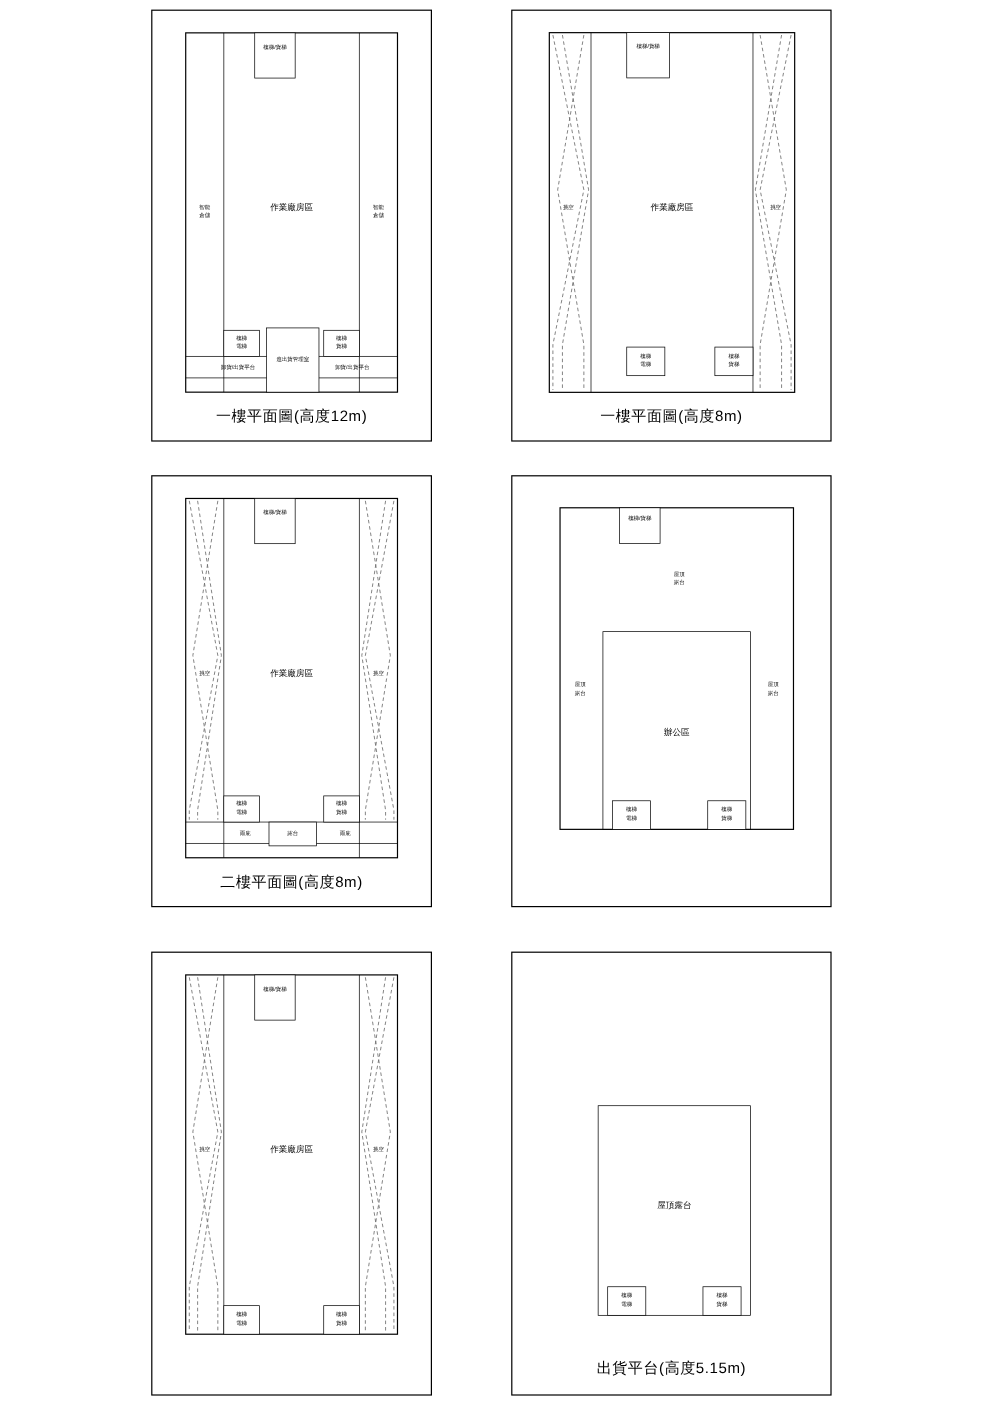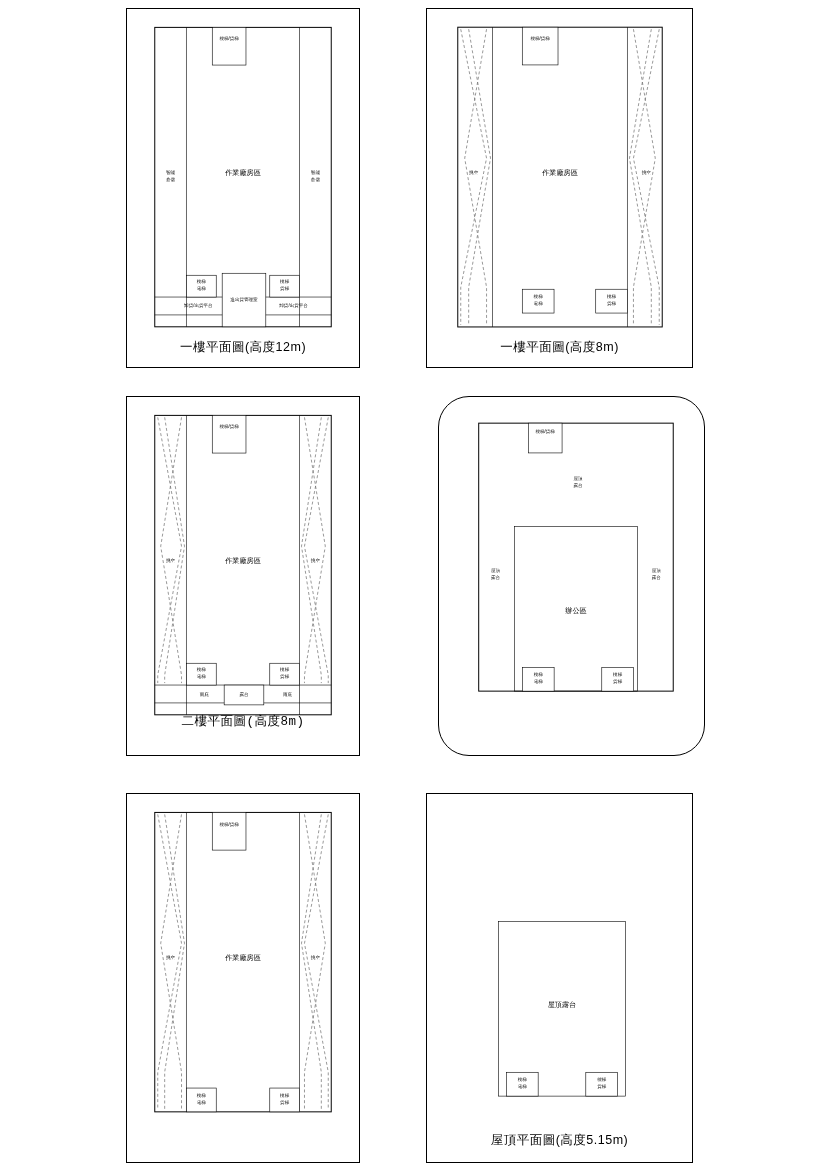--- a/index.html
+++ b/index.html
@@ -183,24 +183,24 @@
       <rect class="thin fillwhite" x="144" y="268" width="30" height="22"></rect>
       <text class="lbl" x="159" y="275">
         <tspan x="159" dy="0">樓梯</tspan><tspan x="159" dy="7">貨梯</tspan>
       </text>
 
       <rect class="thin fillwhite" x="98" y="290" width="40" height="20"></rect>
       <text class="lbl" x="118" y="300">露台</text>
       <text class="lbl" x="78" y="300">雨庇</text>
       <text class="lbl" x="162" y="300">雨庇</text>
     </svg>
-    <div class="caption" style="top:316px;font-family:Liberation Mono, monospace;">二樓平面圖(高度8m)</div>
-  </div>
-
-  <div class="panel" style="left:438px; top:396px; width:267px; height:360px;border-radius:31px;">
+    <div class="caption" style="top:330px;">二樓平面圖(高度8m)</div>
+  </div>
+
+  <div class="panel" style="left:426px; top:396px; width:267px; height:360px;">
     <svg class="plan" viewBox="0 0 267 360">
 
       <rect class="wall" x="40" y="26" width="196" height="270"></rect>
 
       <rect class="thin" x="76" y="130" width="124" height="166"></rect>
 
       <rect class="thin fillwhite" x="90" y="26" width="34" height="30"></rect>
       <text class="lbl" x="107" y="35">樓梯/貨梯</text>
 
       <text class="lbl" x="140" y="82">
@@ -261,16 +261,16 @@
       <text class="lbl-mid" x="136" y="212">屋頂露台</text>
       <rect class="thin fillwhite" x="80" y="280" width="32" height="24"></rect>
       <text class="lbl" x="96" y="288">
         <tspan x="96" dy="0">樓梯</tspan><tspan x="96" dy="7">電梯</tspan>
       </text>
       <rect class="thin fillwhite" x="160" y="280" width="32" height="24"></rect>
       <text class="lbl" x="176" y="288">
         <tspan x="176" dy="0">樓梯</tspan><tspan x="176" dy="7">貨梯</tspan>
       </text>
     </svg>
-    <div class="caption" style="top:338px;">屋頂平面圖(高度5.15m)</div>
+    <div class="caption" style="top:338px;">出貨平台(高度5.15m)</div>
   </div>
 
 </div>
 
 </body></html>

